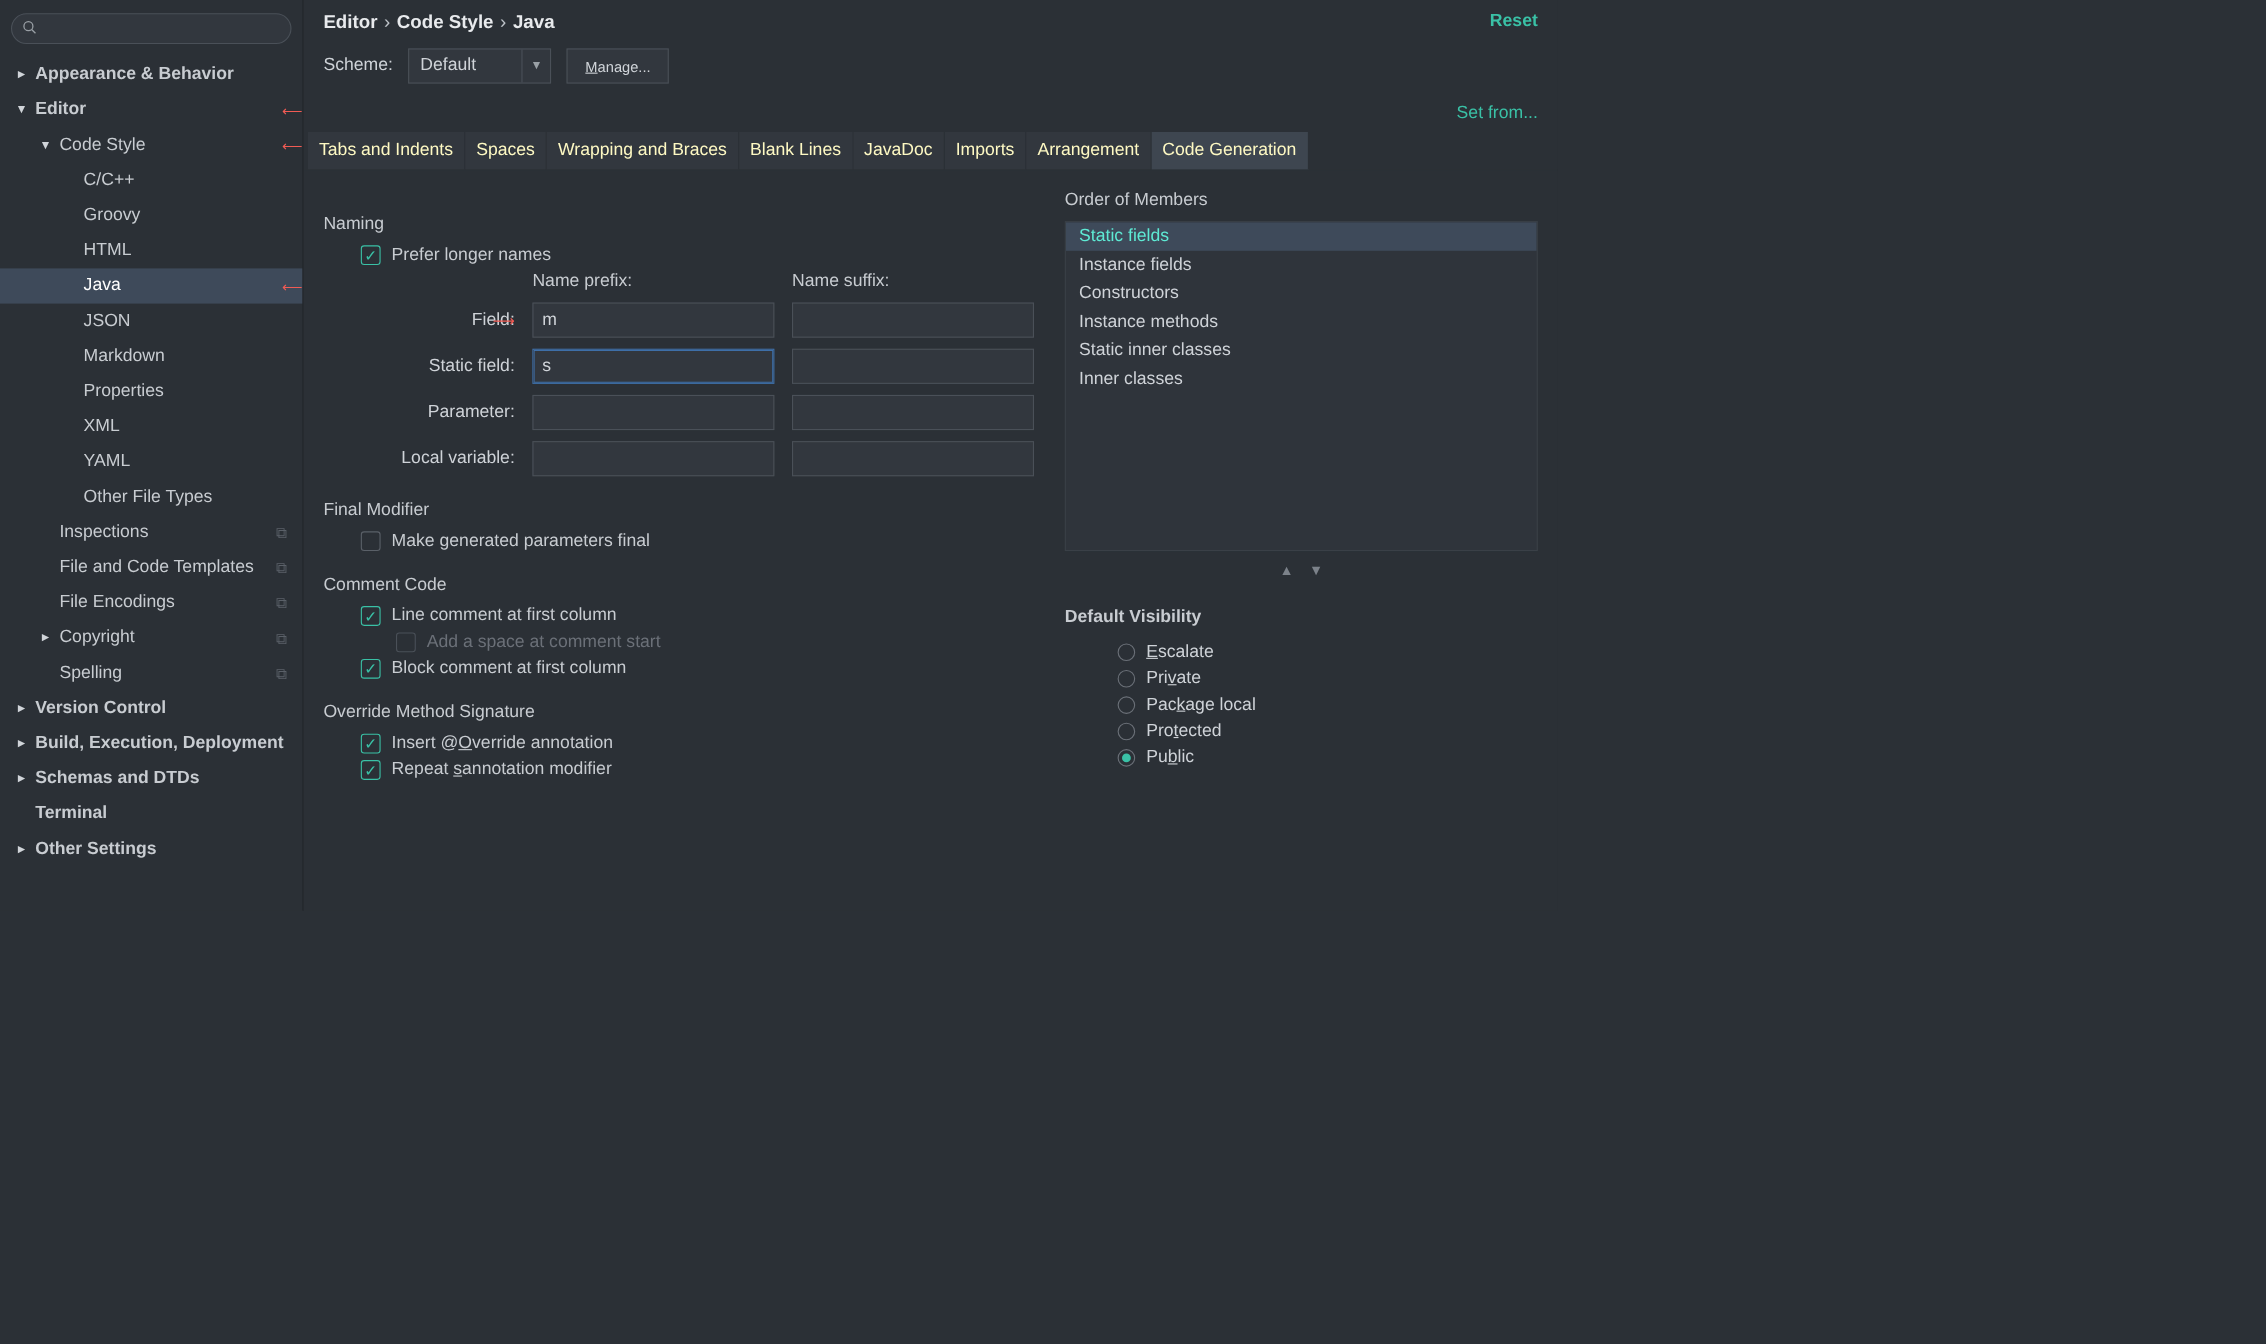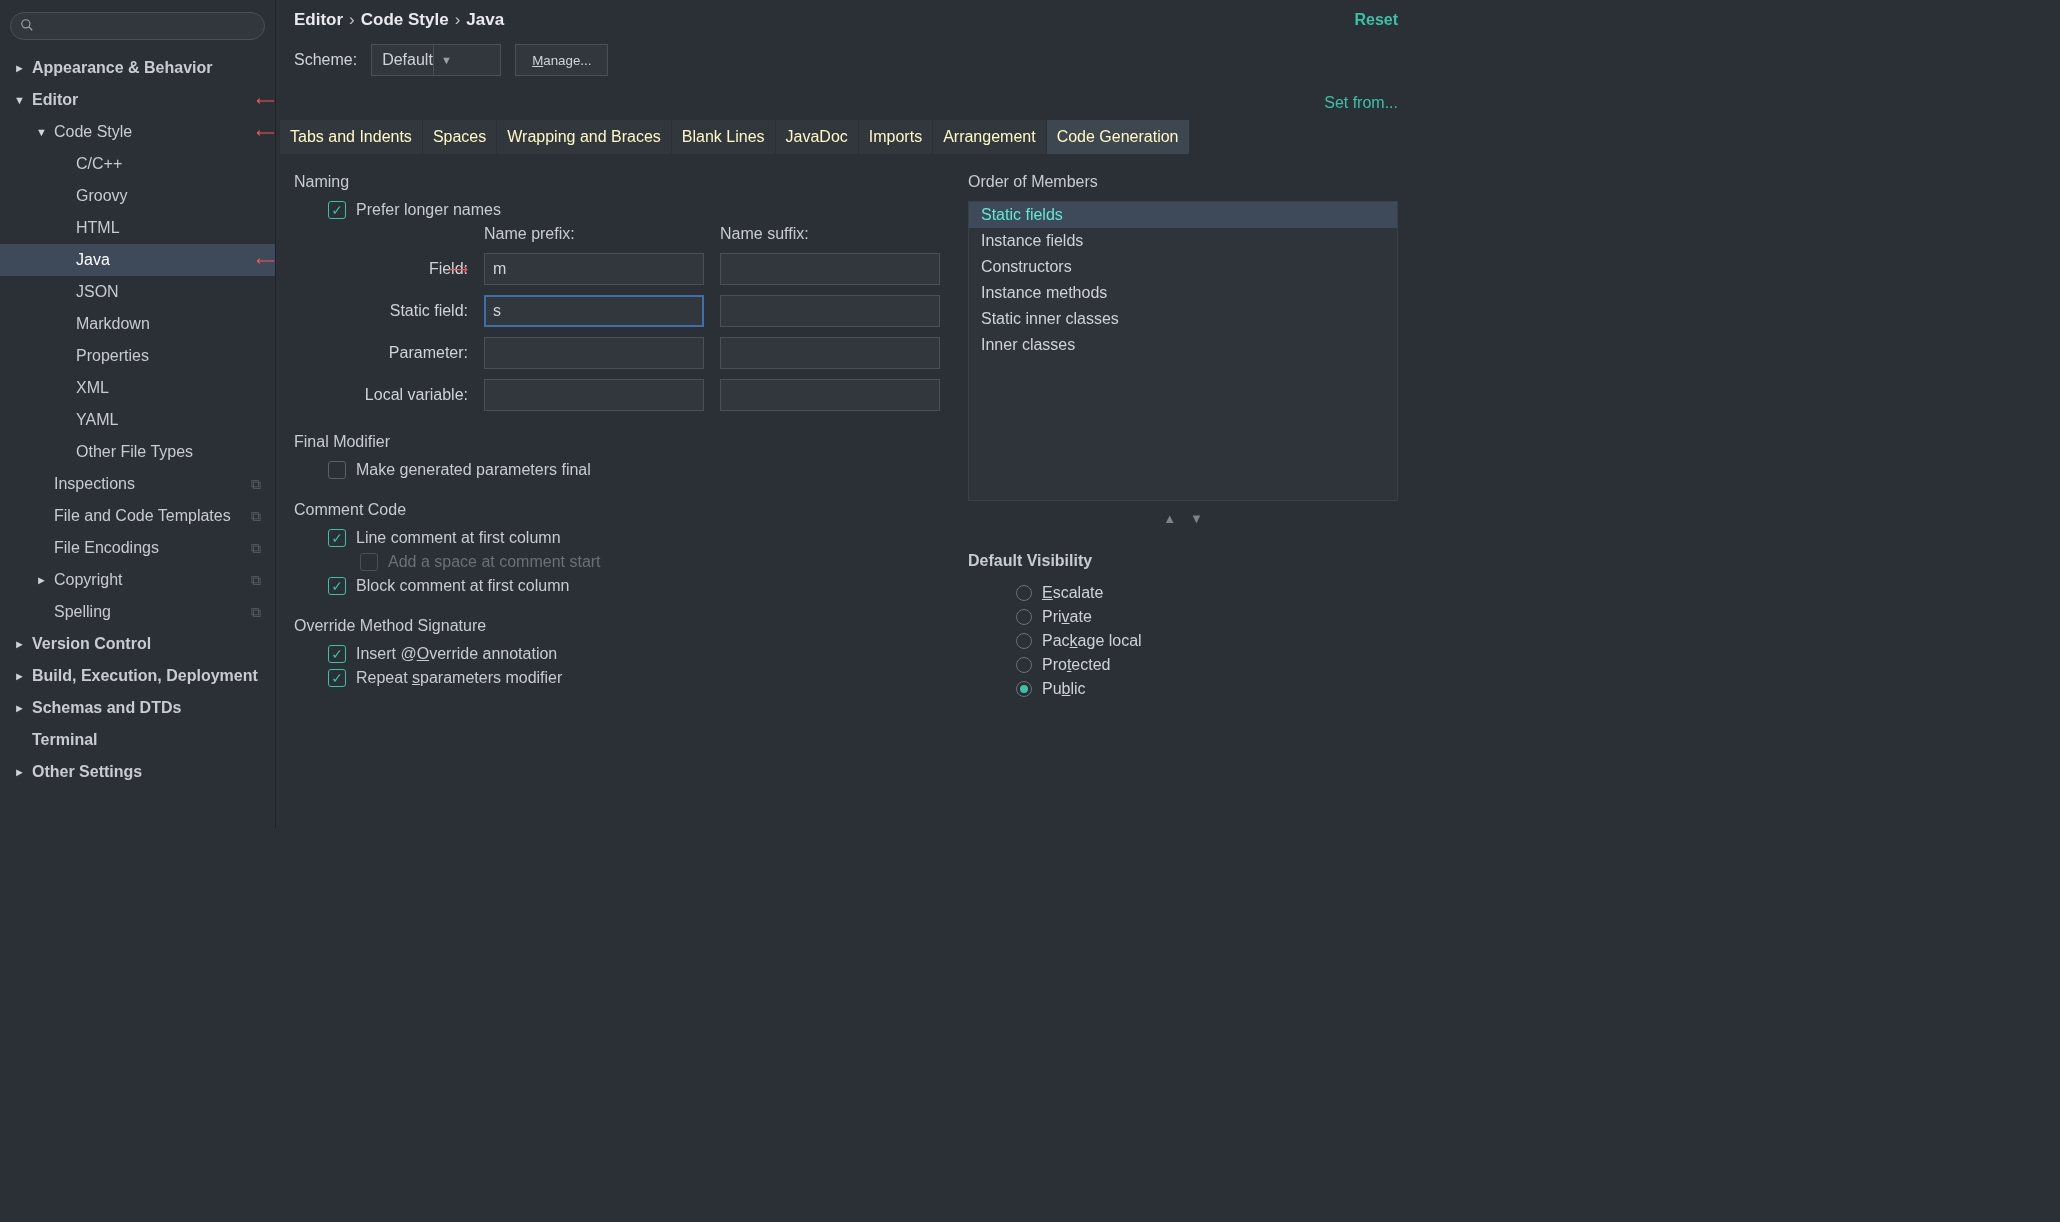--- a/index.html
+++ b/index.html
@@ -98,21 +98,21 @@
 
 .scheme-row {
   display: flex; align-items: center; gap: 14px;
   padding: 8px 18px 18px 18px;
 }
 .scheme-label { color: #cfd3d8; }
 .scheme-select {
   width: 130px; height: 32px;
   border: 1px solid #4a5058;
   background: #32373e;
-  display: flex; align-items: center; justify-content: flex-start;
+  display: flex; align-items: center; justify-content: space-between;
   padding: 0 0 0 10px;
   color: #d0d4d9;
 }
 .scheme-select .dd {
   width: 26px; height: 30px;
   border-left: 1px solid #4a5058;
   display: flex; align-items: center; justify-content: center;
   color: #9aa0a6; font-size: 11px;
 }
 .manage-btn {
@@ -140,21 +140,21 @@
 }
 .tab.active { background: #3e4650; }
 
 .content {
   flex: 1;
   display: flex;
   padding: 18px 18px 18px 18px;
   gap: 28px;
   overflow: hidden;
 }
-.left-col { flex: 1; }
+.left-col { flex: 1; margin-top: 22px; }
 .right-col { width: 430px; }
 
 .section-title { color: #c8ccd1; margin-bottom: 10px; }
 .section { margin-bottom: 22px; }
 
 .checkbox-row {
   display: flex; align-items: center; gap: 10px;
   margin: 6px 0 6px 34px;
 }
 .checkbox-row.indent2 { margin-left: 66px; }
@@ -436,21 +436,21 @@
       </div>
 
       <div class="section">
         <div class="section-title">Override Method Signature</div>
         <div class="checkbox-row">
           <span class="check checked"></span>
           <span><span>Insert @</span><u class="k">O</u><span>verride annotation</span></span>
         </div>
         <div class="checkbox-row">
           <span class="check checked"></span>
-          <span><span>Repeat </span><u class="k">s</u><span>parameters modifier</span></span>
+          <span><span>Repeat </span><u class="k">s</u><span>annotation modifier</span></span>
         </div>
       </div>
     </div>
 
     <div class="right-col">
       <div class="section-title">Order of Members</div>
       <div class="order-list" id="orderlist">
           <div class="order-item selected">Static fields</div>
           <div class="order-item">Instance fields</div>
           <div class="order-item">Constructors</div>

